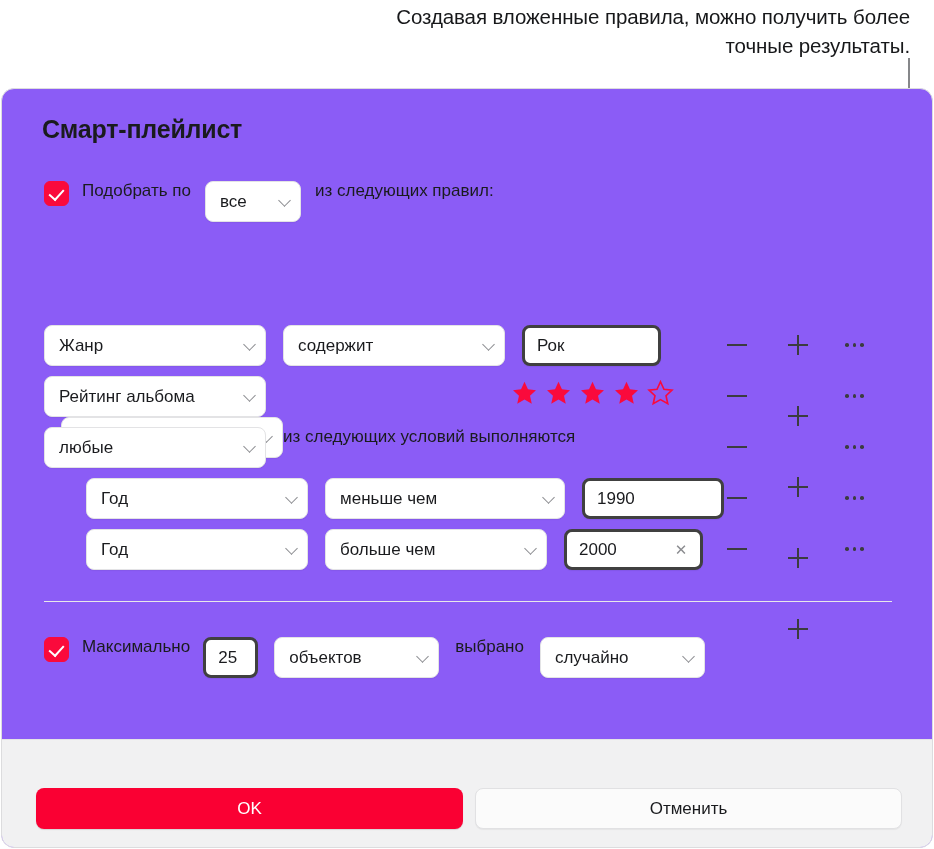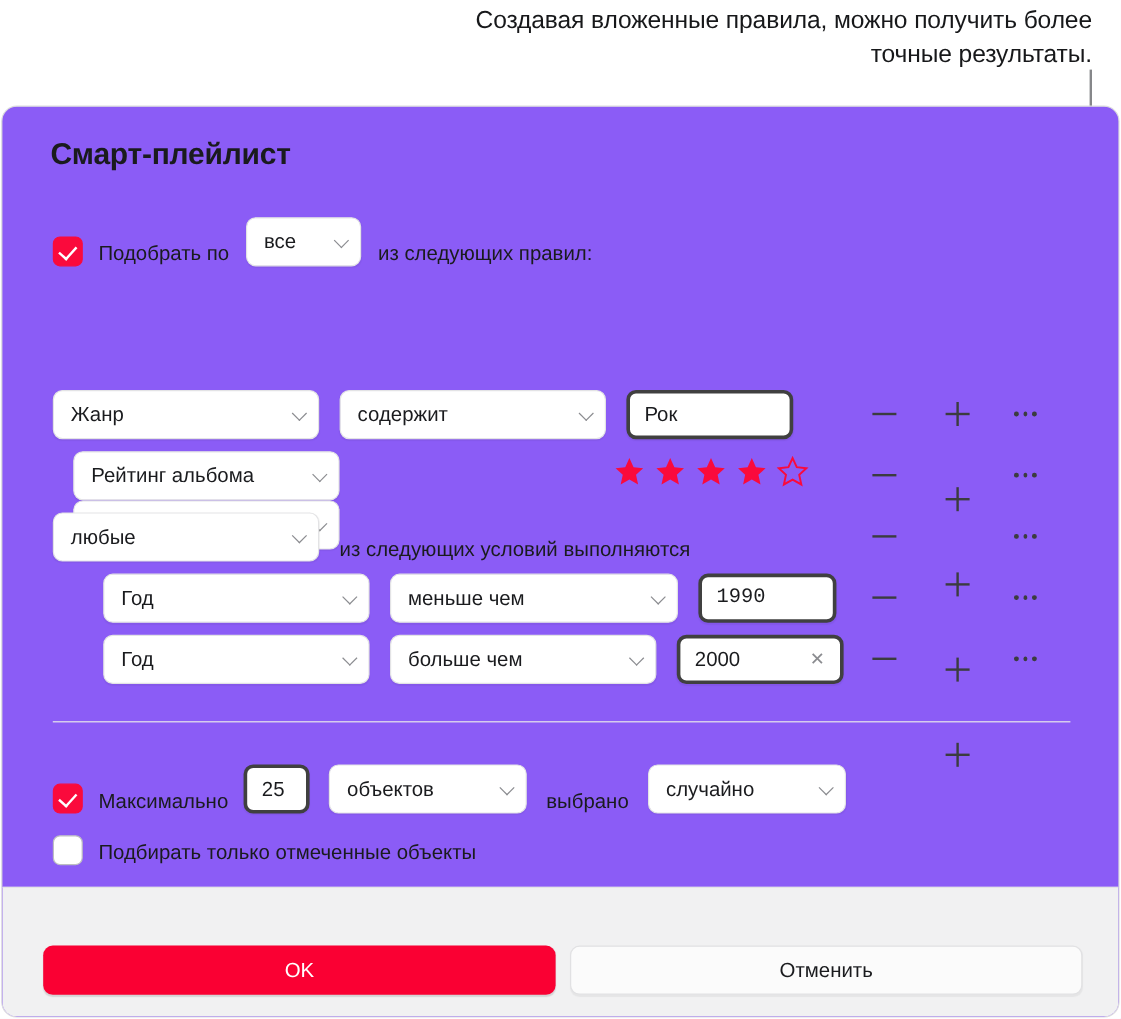--- a/index.html
+++ b/index.html
@@ -57,21 +57,21 @@
     overflow: hidden;
   }
   .dialog-body { position: relative; height: 652px; }
   .dialog-title {
     position: absolute; left: 40px; top: 26px;
     font-size: 25px; font-weight: 700; color: #1a1b1e;
     letter-spacing: -0.2px;
   }
 
   
-  .row { position: absolute; display: flex; align-items: flex-end; }
+  .row { position: absolute; display: flex; align-items: flex-start; }
 
   .checkbox {
     width: 25px; height: 25px; border-radius: 6px;
     flex: 0 0 auto; position: relative;
     cursor: default;
   }
   .checkbox.on { background: #fa0a3c; border: 1px solid #fa0a3c; }
   .checkbox.off { background: #ffffff; border: 1px solid #bdbec1; }
   .checkbox.on::after {
     content: "";
@@ -247,21 +247,21 @@
 
       <div class="row" style="left:84px; top:389px;">
         <div class="select" style="width:222px;">
           <span>Год</span>
           <span class="chev"></span>
         </div>
         <div class="select" style="margin-left:17px; width:240px;">
           <span>меньше чем</span>
           <span class="chev"></span>
         </div>
-        <div class="textfield" style="margin-left:17px; width:115px;font-family:Liberation Mono, monospace;">
+        <div class="textfield" style="margin-left:17px; width:142px;">
           <span>1990</span>
         </div>
       </div>
 
       <div class="row" style="left:84px; top:440px;">
         <div class="select" style="width:222px;">
           <span>Год</span>
           <span class="chev"></span>
         </div>
         <div class="select" style="margin-left:17px; width:222px;">
@@ -326,24 +326,20 @@
           <span>объектов</span>
           <span class="chev"></span>
         </div>
         <span class="lbl" style="margin-left:16px;">выбрано</span>
         <div class="select" style="margin-left:16px; width:165px;">
           <span>случайно</span>
           <span class="chev"></span>
         </div>
       </div>
 
-      <div class="row" style="left:42px; top:607px;">
-        <div class="checkbox off"></div>
-        <span class="lbl" style="margin-left:13px;">Подбирать только отмеченные объекты</span>
-      </div>
 
       <div class="row" style="left:42px; top:665px;">
         <div class="checkbox on"></div>
         <span class="lbl" style="margin-left:13px;">Оперативное обновление</span>
       </div>
 
     </div>
 
     <div class="footer">
       <div class="btn btn-ok">OK</div>

